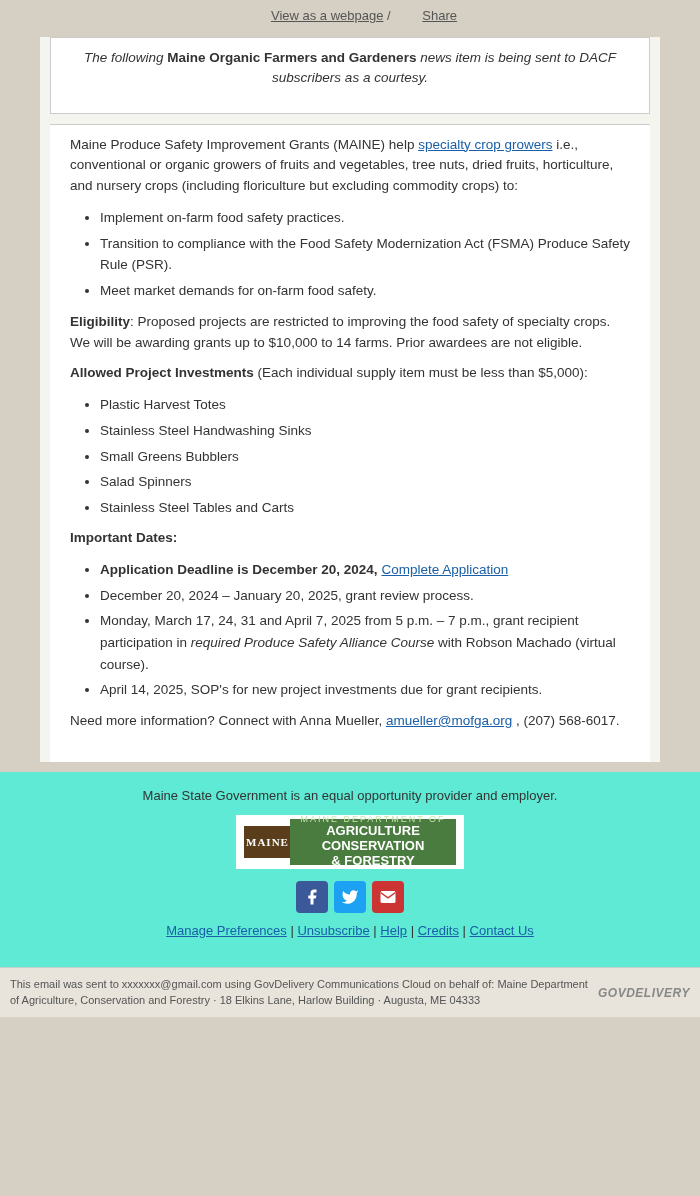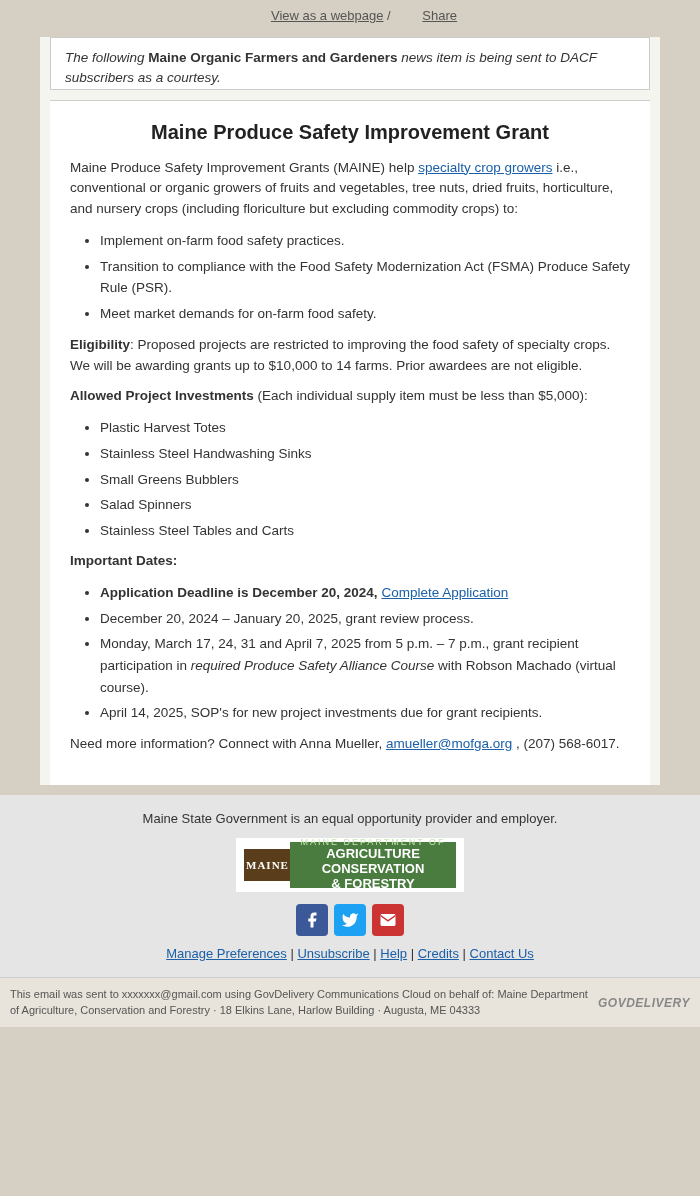--- a/index.html
+++ b/index.html
@@ -24,25 +24,26 @@
     }
     .email-container {
       background: #f5f5f0;
       margin: 0 40px;
       padding: 0;
     }
     .intro-box {
       border: 1px solid #ccc;
       background: #fff;
       margin: 8px 10px;
-      padding: 10px 14px 0;
+      padding: 10px 14px 24px;
       font-size: 13.5px;
       font-style: italic;
       color: #333;
       line-height: 1.5;
+      text-align: center;
     }
     .intro-box strong {
       font-style: normal;
       font-weight: bold;
     }
     .divider {
       border: none;
       border-top: 1px solid #ccc;
       margin: 10px 10px 0;
     }
@@ -77,21 +78,21 @@
       margin-bottom: 4px;
     }
     .important-dates-heading {
       font-weight: bold;
       font-size: 13.5px;
       margin-bottom: 6px;
     }
     .footer-main {
       text-align: center;
       padding: 16px 20px 10px;
-      background: #e5e5e5;
+      background: #5eead4;
       font-size: 13px;
       color: #333;
     }
     .footer-logo-area {
       margin: 12px auto;
       display: flex;
       align-items: center;
       justify-content: center;
     }
     .logo-box {
@@ -139,21 +140,21 @@
       color: #fff;
       font-size: 18px;
       font-weight: bold;
       text-decoration: none;
       cursor: pointer;
     }
     .facebook-icon { background: #3b5998; }
     .twitter-icon { background: #1da1f2; }
     .email-icon { background: #cc3333; }
     .footer-links {
-      margin: 10px 0 6px;
+      margin: 10px 0 19px;
       font-size: 13px;
       color: #333;
     }
     .footer-links a {
       color: #1a5fa8;
       text-decoration: underline;
     }
     .bottom-bar {
       background: #e8e4db;
       border-top: 1px solid #ccc;
@@ -196,21 +197,20 @@
   <div class="intro-box">
     <span>The following</span>
     <strong>Maine Organic Farmers and Gardeners</strong>
     <span>news item is being sent to DACF subscribers as a courtesy.</span>
   </div>
 
   <hr class="divider">
 
   <div class="main-content">
 
-    <h1 class="grant-title">Maine Produce Safety Improvement Grant</h1>
 
     <p>
       <span>Maine Produce Safety Improvement Grants (MAINE) help</span>
       <a href="#">specialty crop growers</a>
       <span> </span><span>i.e., conventional or organic growers of fruits and vegetables, tree nuts, dried fruits, horticulture, and nursery crops (including floriculture but excluding commodity crops) to:</span>
     </p>
 
     <ul class="bullet-list">
       <li>Implement on-farm food safety practices.</li>
       <li>Transition to compliance with the Food Safety Modernization Act (FSMA) Produce Safety Rule (PSR).</li>

